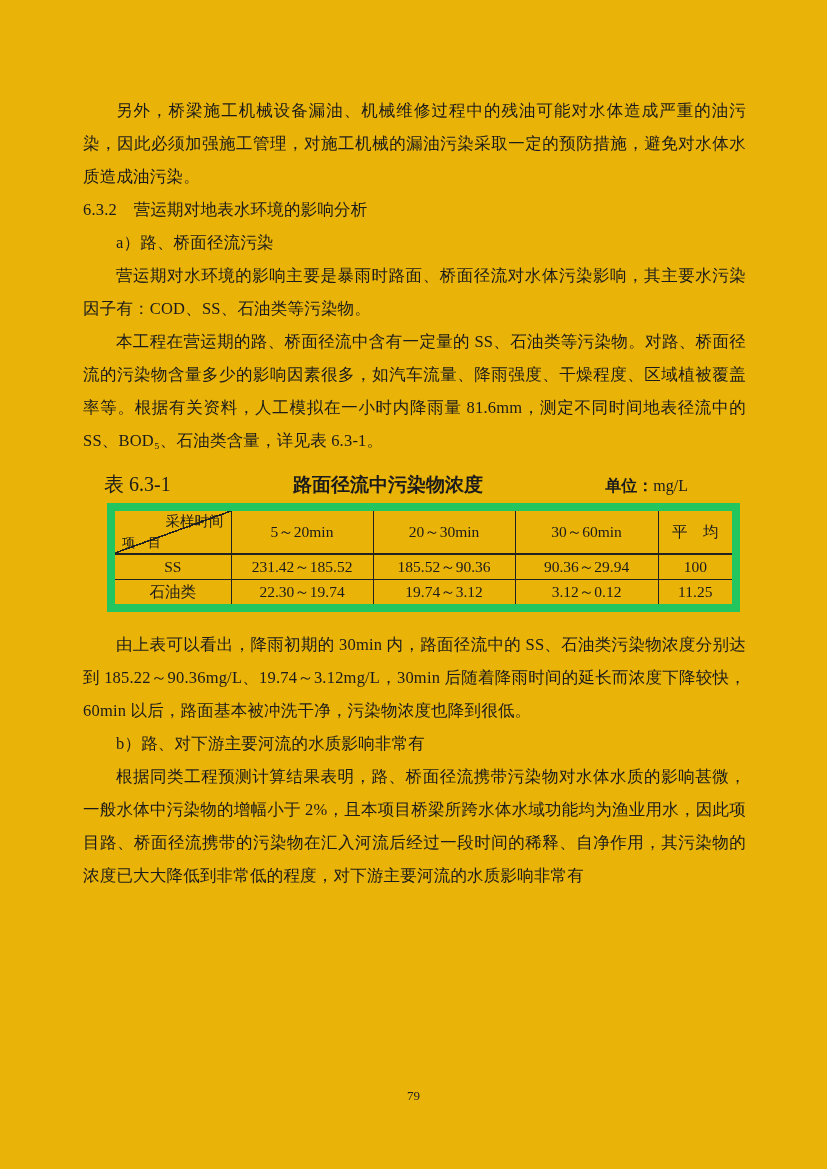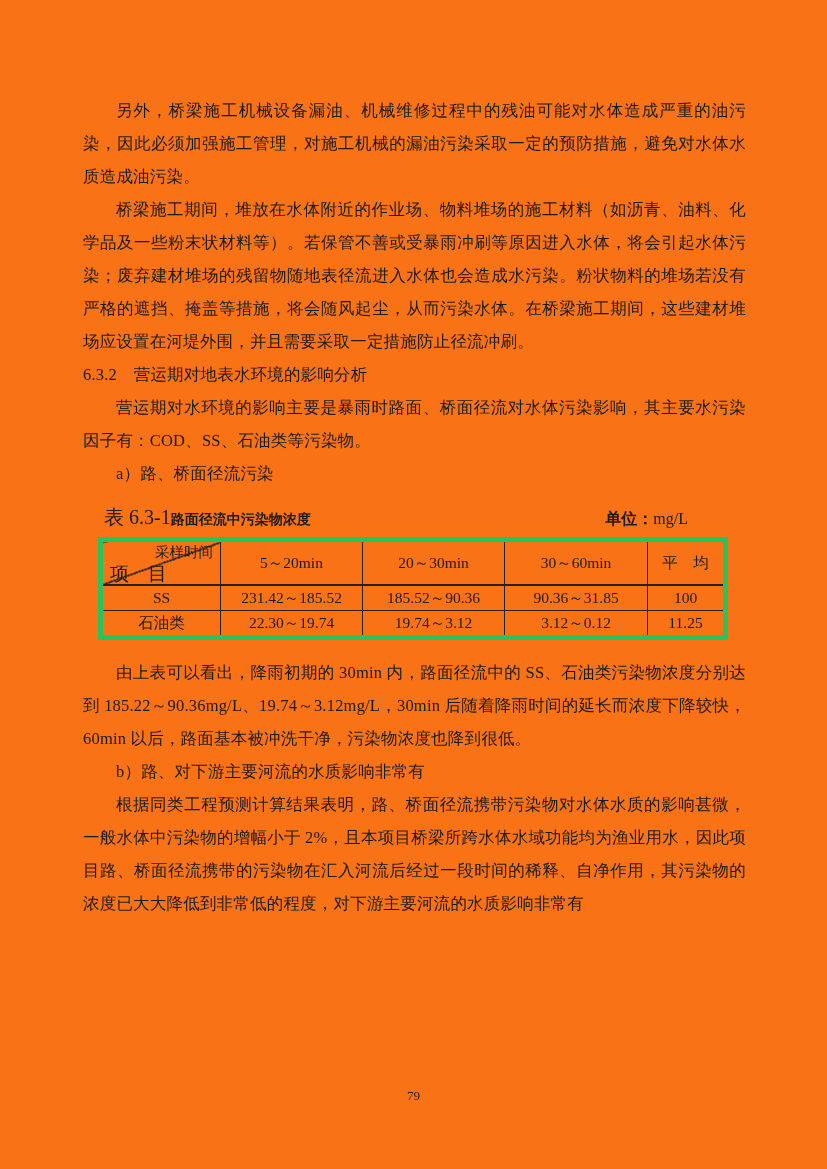--- a/index.html
+++ b/index.html
@@ -1,20 +1,20 @@
 <!DOCTYPE html>
 <html><head>
 <meta charset="utf-8">
 <style>
   html, body { margin: 0; padding: 0; background: #ffffff; }
   .page {
     position: relative;
     width: 827px;
     height: 1169px;
-    background: #f97316;
+    background: #eab308;
     font-family: "Liberation Serif", "DejaVu Serif", serif;
     color: #1b1b1b;
     overflow: hidden;
   }
   .content {
     position: absolute;
     left: 83px;
     top: 94px;
     width: 663px;
   }
@@ -38,34 +38,35 @@
     align-items: baseline;
     line-height: 29px;
     margin-top: 2px;
   }
   .caption-label {
     margin-left: 21px;
     font-size: 20px;
   }
   .caption-title {
     flex: 1;
+    text-align: center;
     font-weight: bold;
-    font-size: 14px;
+    font-size: 19px;
   }
   .caption-unit { margin-right: 58px; font-size: 16px; margin-top: 12px; }
   .caption-unit b { font-weight: bold; }
 
   table.data-table {
-    margin-left: 15px;
+    margin-left: 24px;
     margin-top: 3px;
     margin-bottom: 16px;
     width: 625px;
     border-collapse: collapse;
     table-layout: fixed;
-    border: 5px solid #22c55e;
+    border: 8px solid #22c55e;
   }
   .data-table th, .data-table td {
     border: 1px solid #222;
     text-align: center;
     vertical-align: middle;
     font-weight: normal;
     padding: 0;
   }
   .data-table thead th {
     height: 42px;
@@ -81,44 +82,44 @@
     background-image: linear-gradient(to bottom right,
       transparent calc(50% - 0.8px), #222 calc(50% - 0.8px),
       #222 calc(50% + 0.8px), transparent calc(50% + 0.8px));
   }
   .diag-top {
     position: absolute; top: 2px; right: 7px;
     font-size: 14.5px; line-height: 17px;
   }
   .diag-bottom {
     position: absolute; bottom: 2px; left: 7px;
-    font-size: 19px; line-height: 17px;
+    font-size: 13px; line-height: 17px;
   }
   .page-number {
     position: absolute;
     left: 0; right: 0;
     top: 1088px;
     text-align: center;
     font-size: 13px;
     color: #222;
   }
 </style>
 </head>
 <body>
 
 <div class="page">
   <div class="content">
 
     <p class="body">另外，桥梁施工机械设备漏油、机械维修过程中的残油可能对水体造成严重的油污染，因此必须加强施工管理，对施工机械的漏油污染采取一定的预防措施，避免对水体水质造成油污染。</p>
-    <p class="body">桥梁施工期间，堆放在水体附近的作业场、物料堆场的施工材料（如沥青、油料、化学品及一些粉末状材料等）。若保管不善或受暴雨冲刷等原因进入水体，将会引起水体污染；废弃建材堆场的残留物随地表径流进入水体也会造成水污染。粉状物料的堆场若没有严格的遮挡、掩盖等措施，将会随风起尘，从而污染水体。在桥梁施工期间，这些建材堆场应设置在河堤外围，并且需要采取一定措施防止径流冲刷。</p>
 
     <h3 class="heading">6.3.2　营运期对地表水环境的影响分析</h3>
 
+    <p class="body">a）路、桥面径流污染</p>
     <p class="body">营运期对水环境的影响主要是暴雨时路面、桥面径流对水体污染影响，其主要水污染因子有：COD、SS、石油类等污染物。</p>
-    <p class="body">a）路、桥面径流污染</p>
+    <p class="body">本工程在营运期的路、桥面径流中含有一定量的 SS、石油类等污染物。对路、桥面径流的污染物含量多少的影响因素很多，如汽车流量、降雨强度、干燥程度、区域植被覆盖率等。根据有关资料，人工模拟在一小时内降雨量 81.6mm，测定不同时间地表径流中的 SS、BOD₅、石油类含量，详见表 6.3-1。</p>
 
     <div class="caption-row">
       <span class="caption-label">表 6.3-1</span>
       <span class="caption-title">路面径流中污染物浓度</span>
       <span class="caption-unit"><b>单位：</b><span>mg/L</span></span>
     </div>
 
     <table class="data-table">
       <colgroup>
         <col style="width:120px">
@@ -137,21 +138,21 @@
           <th>20～30min</th>
           <th>30～60min</th>
           <th>平　均</th>
         </tr>
       </thead>
       <tbody>
         <tr>
           <td>SS</td>
           <td>231.42～185.52</td>
           <td>185.52～90.36</td>
-          <td>90.36～31.85</td>
+          <td>90.36～29.94</td>
           <td>100</td>
         </tr>
         <tr>
           <td>石油类</td>
           <td>22.30～19.74</td>
           <td>19.74～3.12</td>
           <td>3.12～0.12</td>
           <td>11.25</td>
         </tr>
       </tbody>

